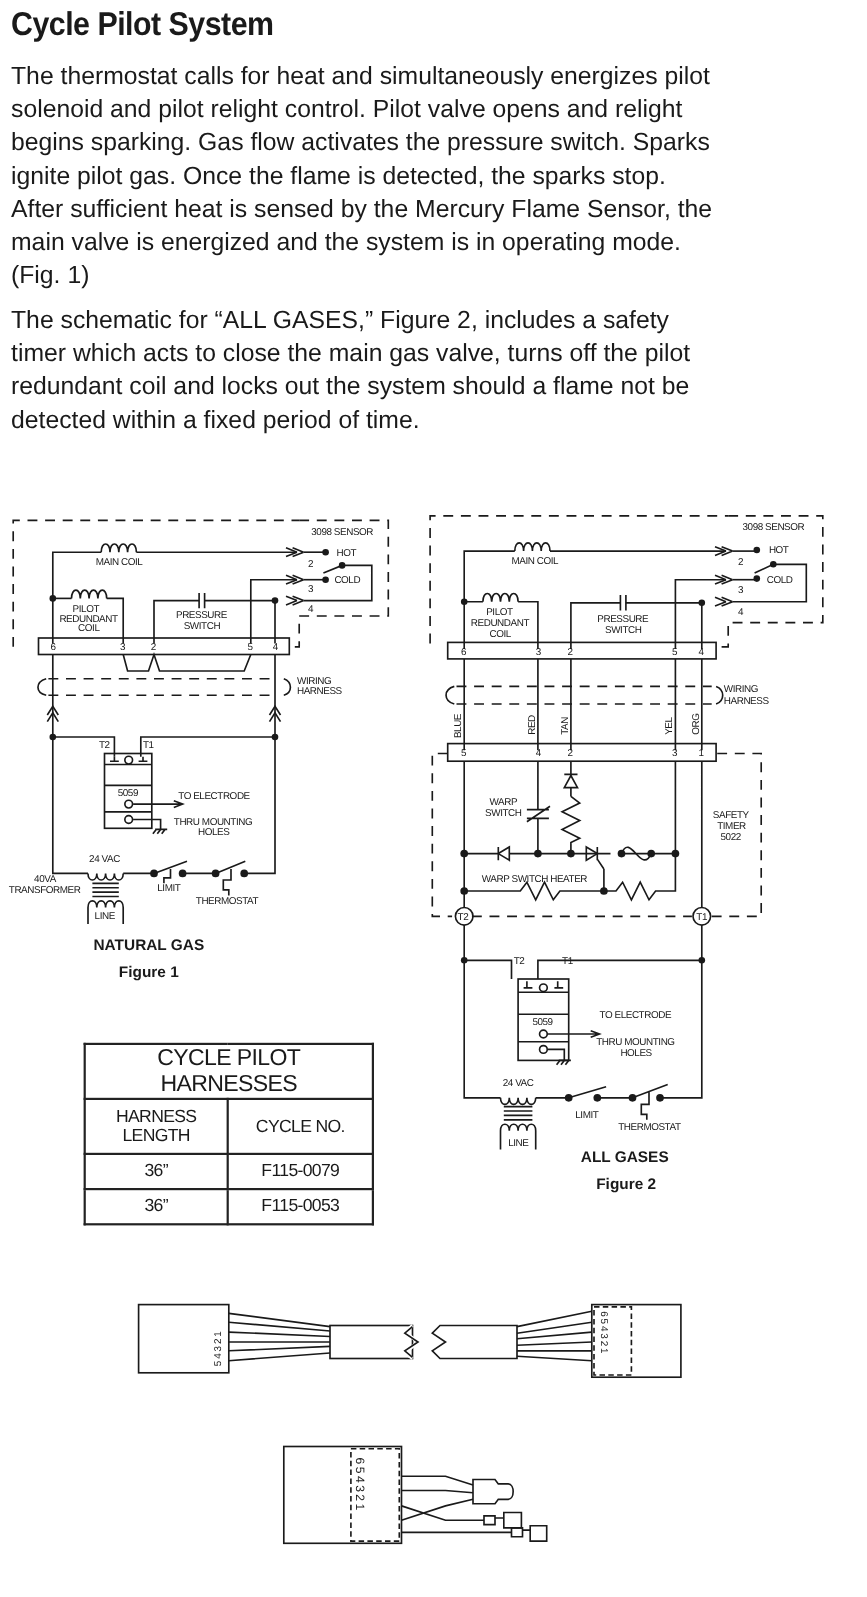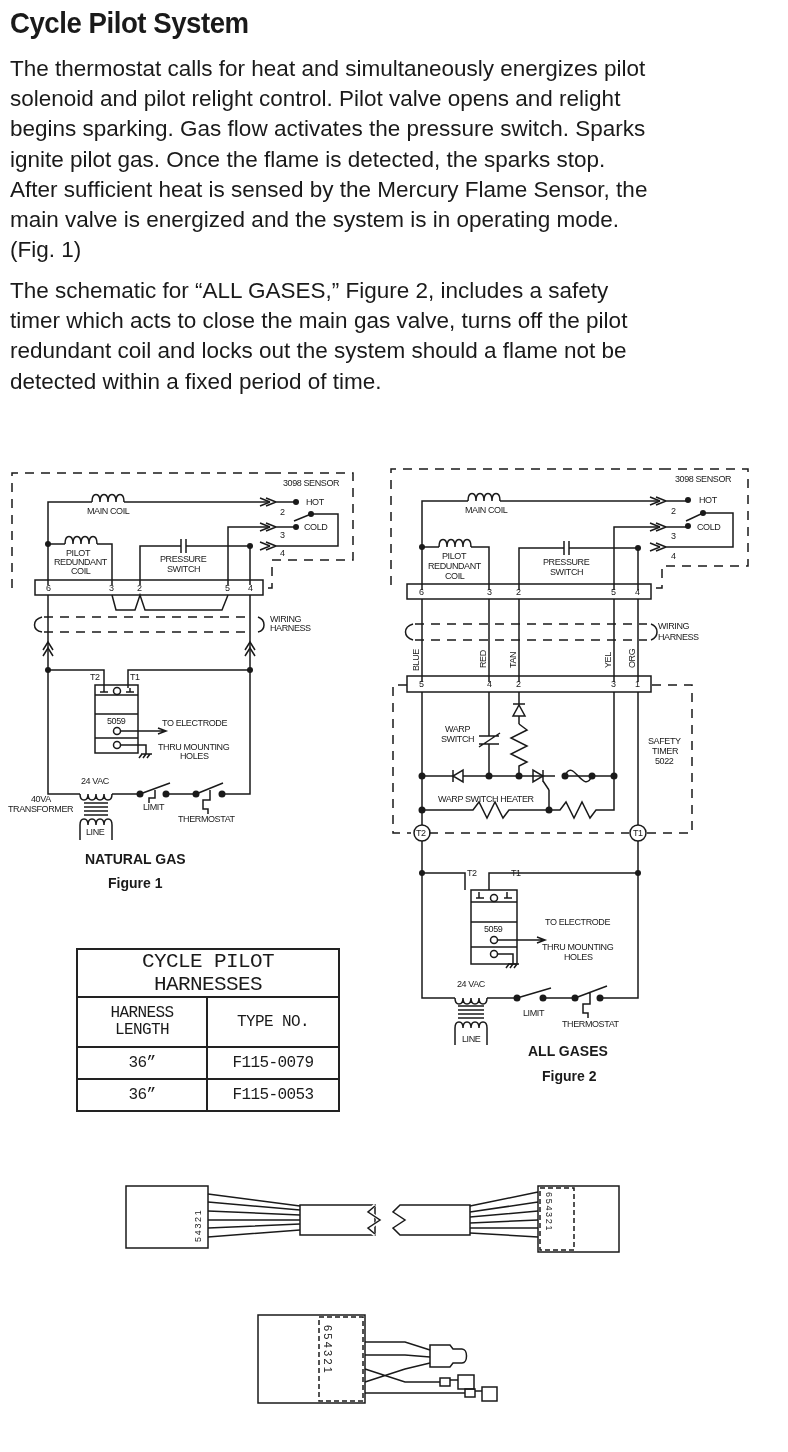--- a/index.html
+++ b/index.html
@@ -8,21 +8,21 @@
   .para { position:absolute; left:10px; font-size:22.5px; line-height:30.2px; white-space:pre-line; width:780px; }
   #p1 { top:54px; }
   #p2 { top:276px; }
   svg text { font-family:"Liberation Sans", sans-serif; fill:#1a1a1a; }
   .lbl { font-size:9px; letter-spacing:-0.4px; }
   .cap { font-size:14px; font-weight:bold; }
   .w { stroke:#1a1a1a; stroke-width:1.5; fill:none; }
   .dash { stroke:#1a1a1a; stroke-width:1.5; fill:none; stroke-dasharray:9 7; }
   .dot { fill:#1a1a1a; }
   .tbl { position:absolute; left:76px; top:948px; border-collapse:collapse; border:2.5px solid #222; font-family:"Liberation Sans", sans-serif; }
-  .tbl td, .tbl th { border:2px solid #222; text-align:center; font-weight:normal; letter-spacing:-0.6px;font-family:Liberation Mono, monospace; }
+  .tbl td, .tbl th { border:2px solid #222; text-align:center; font-weight:normal; letter-spacing:-0.6px; }
   .tbl .th1 { font-size:21px; height:28px; padding:0 4px; }
   .tbl .th2 { font-size:16px; height:46px; line-height:17px; }
   .tbl td { font-size:16px; height:28px; }
 </style>
 </head>
 <body>
 
 <div class="title">Cycle Pilot System</div>
 <div class="para" id="p1">The thermostat calls for heat and simultaneously energizes pilot
 solenoid and pilot relight control.  Pilot valve opens and relight
@@ -252,21 +252,21 @@
 </svg>
 
 <table class="tbl">
   <tbody>
       <tr>
         <th class="th1" colspan="2">CYCLE PILOT HARNESSES</th>
       </tr>
   <tr>
     <th class="th2" style="width:126px;white-space:pre-line">HARNESS
 LENGTH</th>
-    <th class="th2" style="width:128px">TYPE NO.</th>
+    <th class="th2" style="width:128px">CYCLE NO.</th>
   </tr>
   <tr>
     <td>36”</td>
     <td>F115-0079</td>
   </tr>
   <tr>
     <td>36”</td>
     <td>F115-0053</td>
   </tr>
 </tbody>

